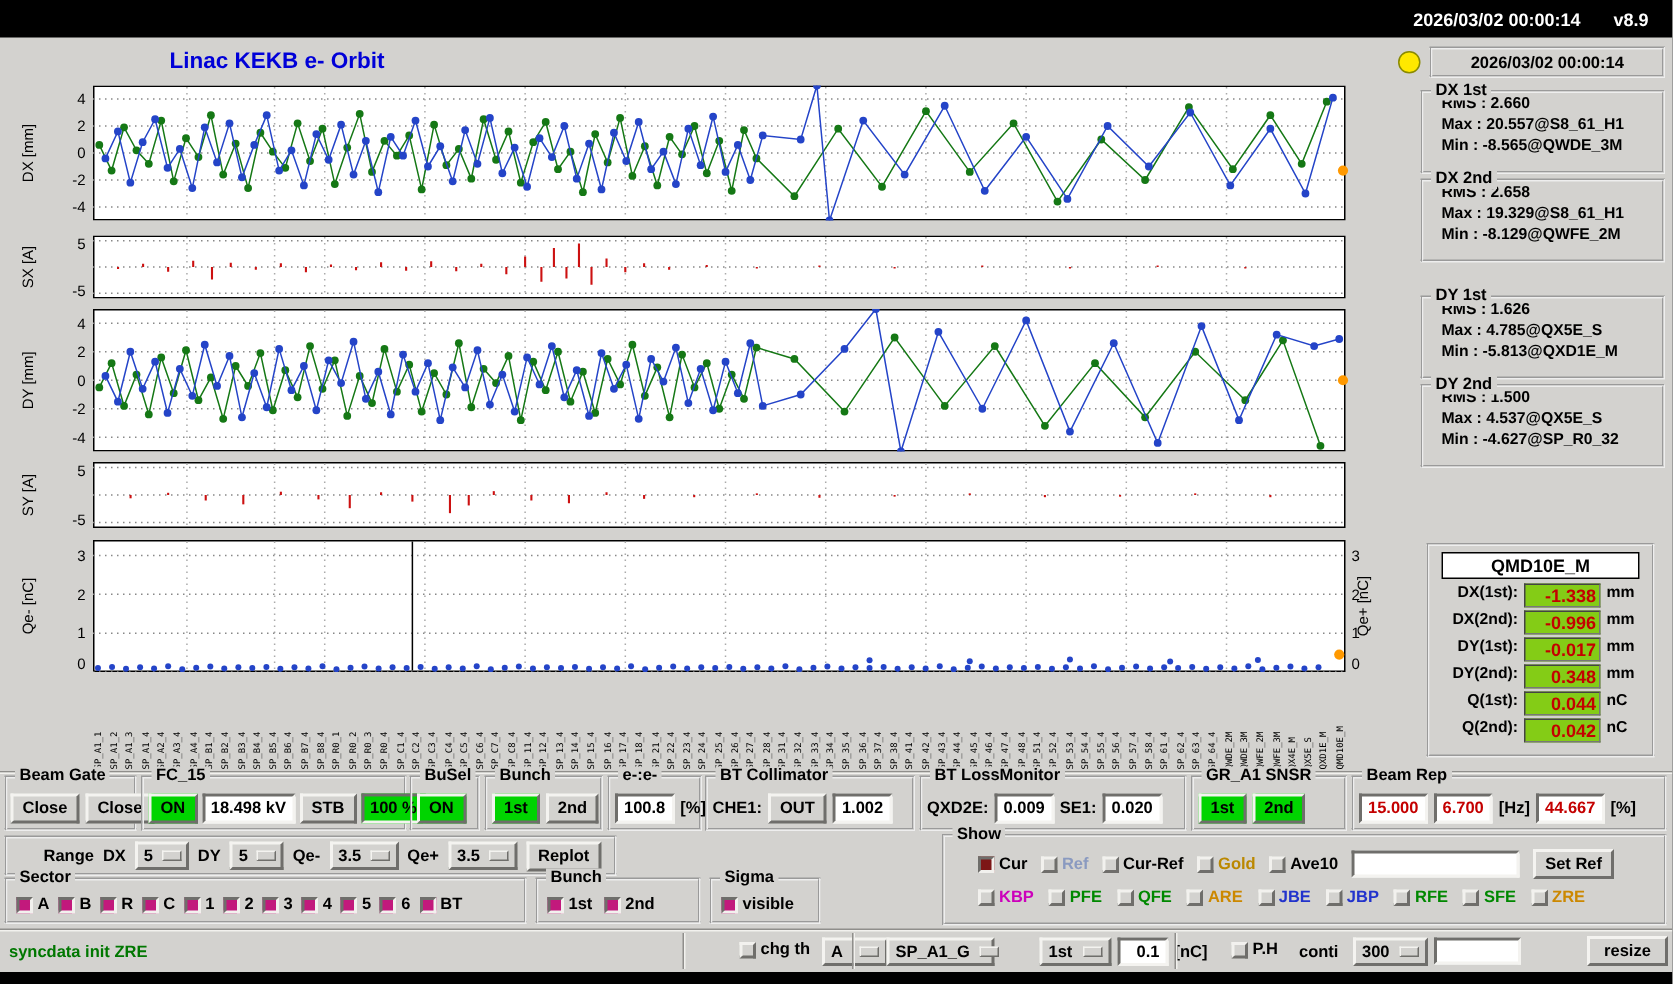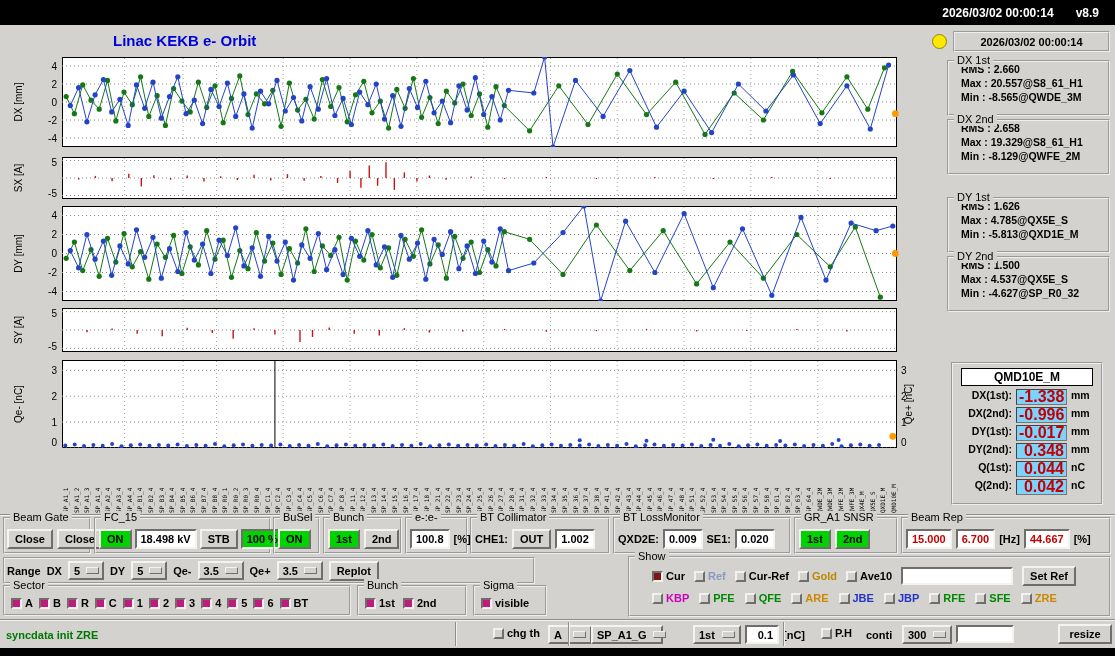--- a/index.html
+++ b/index.html
@@ -17,31 +17,31 @@
   .xl{position:absolute;top:0;height:62px;writing-mode:vertical-rl;transform:rotate(180deg);
       font-family:"DejaVu Sans Mono",monospace;font-size:6px;white-space:nowrap;}
   .hsep{position:absolute;left:0;width:1115px;height:0;border-top:1px solid #8f8e8b;border-bottom:1px solid #f2f1ee;}
   .lamp{position:absolute;left:932px;top:34px;width:15px;height:15px;border-radius:50%;
         background:#ffe800;border:1px solid #8a8a00;box-sizing:border-box;}
   .tsbox{position:absolute;left:953px;top:31px;width:157px;height:21px;border:2px groove #eee;
          box-sizing:border-box;display:flex;align-items:center;justify-content:center;
          font-weight:bold;font-size:11px;background:#d3d2cf;}
   .sgrp{position:absolute;left:947px;width:163px;height:56px;border:2px groove #eee;box-sizing:border-box;}
   .grp-title{position:absolute;top:-8px;left:5px;background:#d3d2cf;padding:0 3px;
-             font-weight:normal;font-size:11px;line-height:13px;white-space:nowrap;}
+             font-weight:bold;font-size:11px;line-height:13px;white-space:nowrap;}
   .sline{font-weight:bold;font-size:10.5px;line-height:14px;padding-left:12px;white-space:nowrap;}
   .sgrp .sline:first-of-type{margin-top:6px;}
   .qmd{position:absolute;left:951px;top:362px;width:152px;height:143px;border:2px groove #eee;
        box-sizing:border-box;background:#d3d2cf;}
   .qmd-title{margin:4px 8px 3px;background:#fff;border:1px solid #000;text-align:center;
              font-weight:bold;font-size:12px;padding:1px 0;}
   .qrow{display:flex;align-items:flex-start;gap:4px;margin:2px 3px;}
   .qlabel{width:56px;text-align:right;font-weight:bold;font-size:10.5px;}
-  .qval{width:45px;height:14px;background:#7dd3fc;border:1px solid #777;border-top-color:#444;border-left-color:#444;
-        color:#c40000;font-weight:bold;font-size:16px;text-align:right;padding:0 2px;line-height:14px;}
+  .qval{width:45px;height:14px;background:#84cc16;border:1px solid #777;border-top-color:#444;border-left-color:#444;
+        color:#c40000;font-weight:bold;font-size:12px;text-align:right;padding:0 2px;line-height:14px;}
   .qunit{font-weight:bold;font-size:10.5px;}
   .grp{position:absolute;border:2px groove #eee;box-sizing:border-box;display:flex;align-items:center;}
   .row1{top:517px;height:37px;padding:8px 3px 2px;gap:4px;}
   .panel{position:absolute;border:2px groove #eee;box-sizing:border-box;display:flex;align-items:center;}
   .btn{display:inline-flex;align-items:center;justify-content:center;background:#d3d2cf;
        border:2px solid;border-color:#f4f3f0 #6f6e6b #6f6e6b #f4f3f0;
        font-family:"Liberation Sans",sans-serif;font-weight:bold;font-size:11px;
        padding:1px 6px;height:20px;box-sizing:border-box;white-space:nowrap;cursor:default;}
   .btn.on{background:#00d400;}
   .sunk{display:inline-flex;align-items:center;background:#fff;
@@ -849,21 +849,21 @@
 
   <div class="grp row1" style="left:901px;width:210px;">
     <div class="grp-title">Beam Rep</div>
     <span class="sunk red">15.000</span>
     <span class="sunk red">6.700</span>
     <span class="glabel">[Hz]</span>
     <span class="sunk red">44.667</span>
     <span class="glabel">[%]</span>
   </div>
 
-  <div class="panel" style="left:3px;top:557px;width:532px;height:27px;padding:0 2px;gap:6px;">
+  <div class="panel" style="left:3px;top:557px;width:408px;height:27px;padding:0 24px;gap:6px;">
     <span class="glabel">Range</span>
     <span class="glabel">DX</span>
     <div class="dd" style="width:36px;">
       <span>5</span>
       <span class="ddbar"></span>
     </div>
     <span class="glabel">DY</span>
     <div class="dd" style="width:36px;">
       <span>5</span>
       <span class="ddbar"></span>

